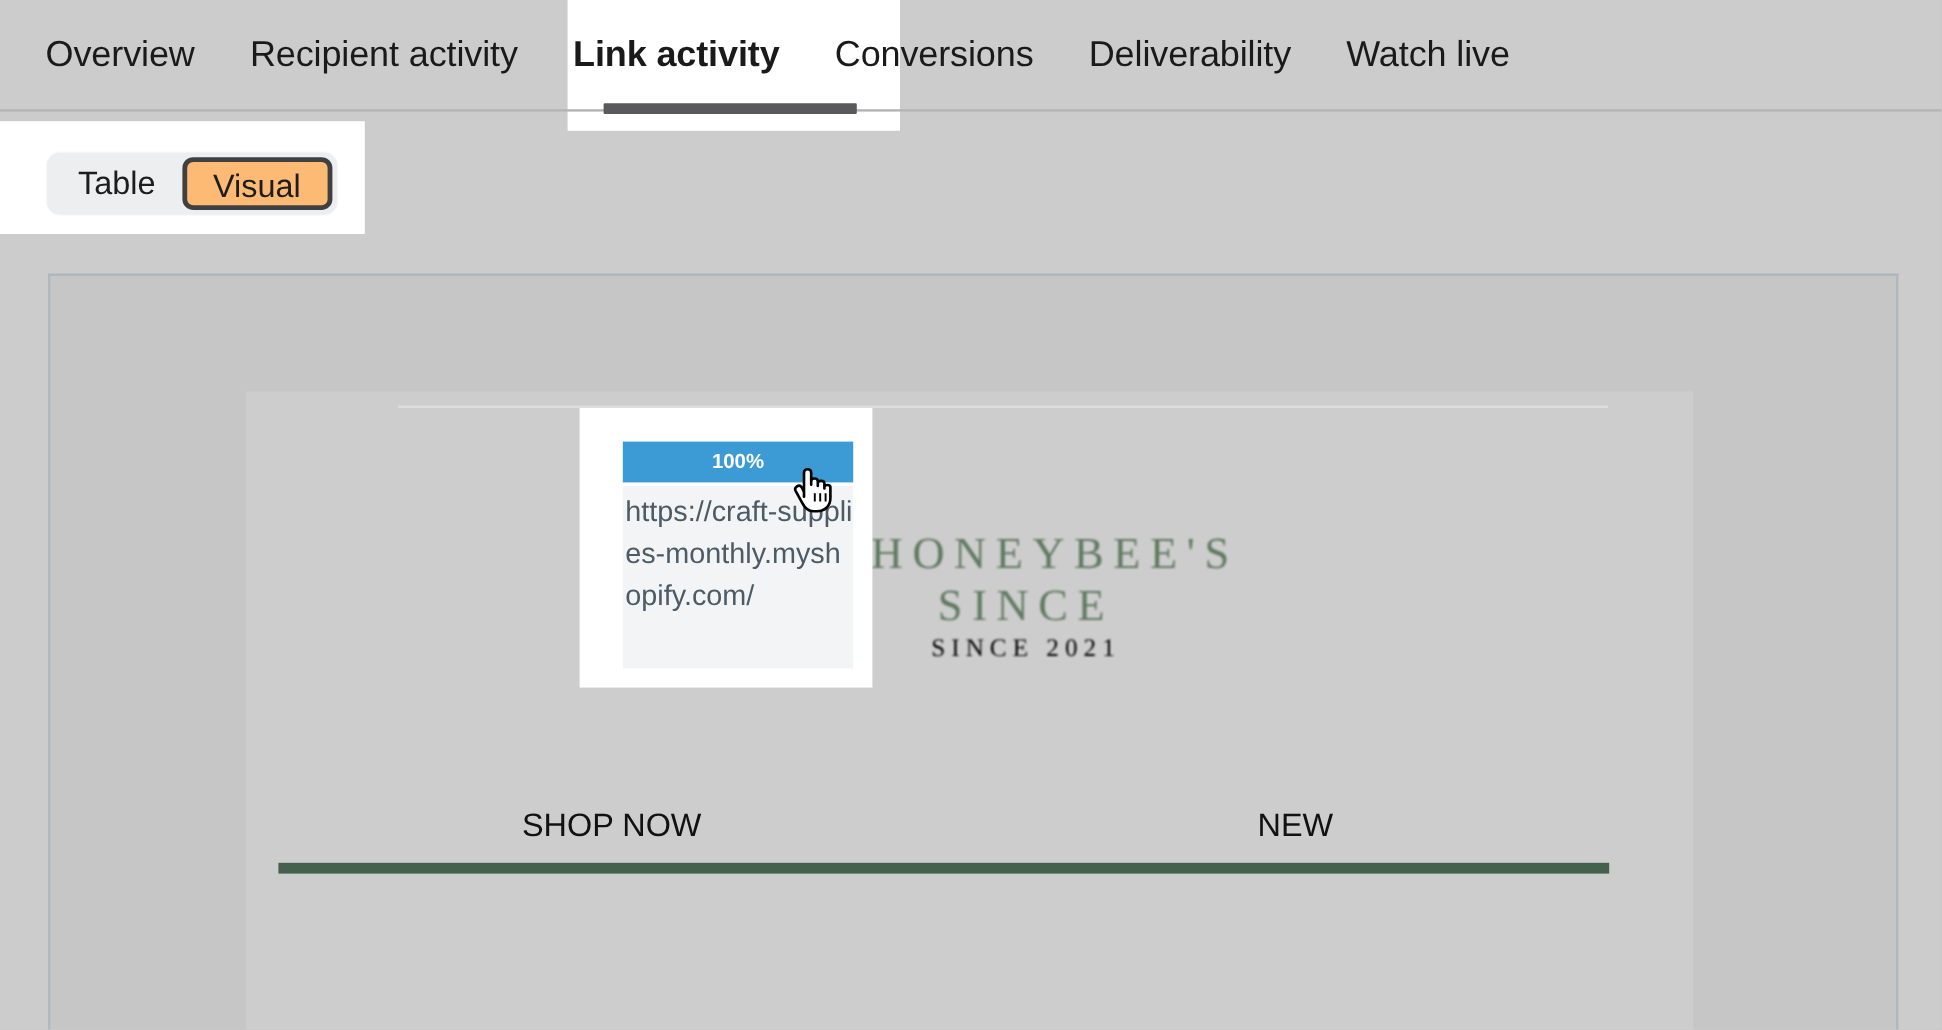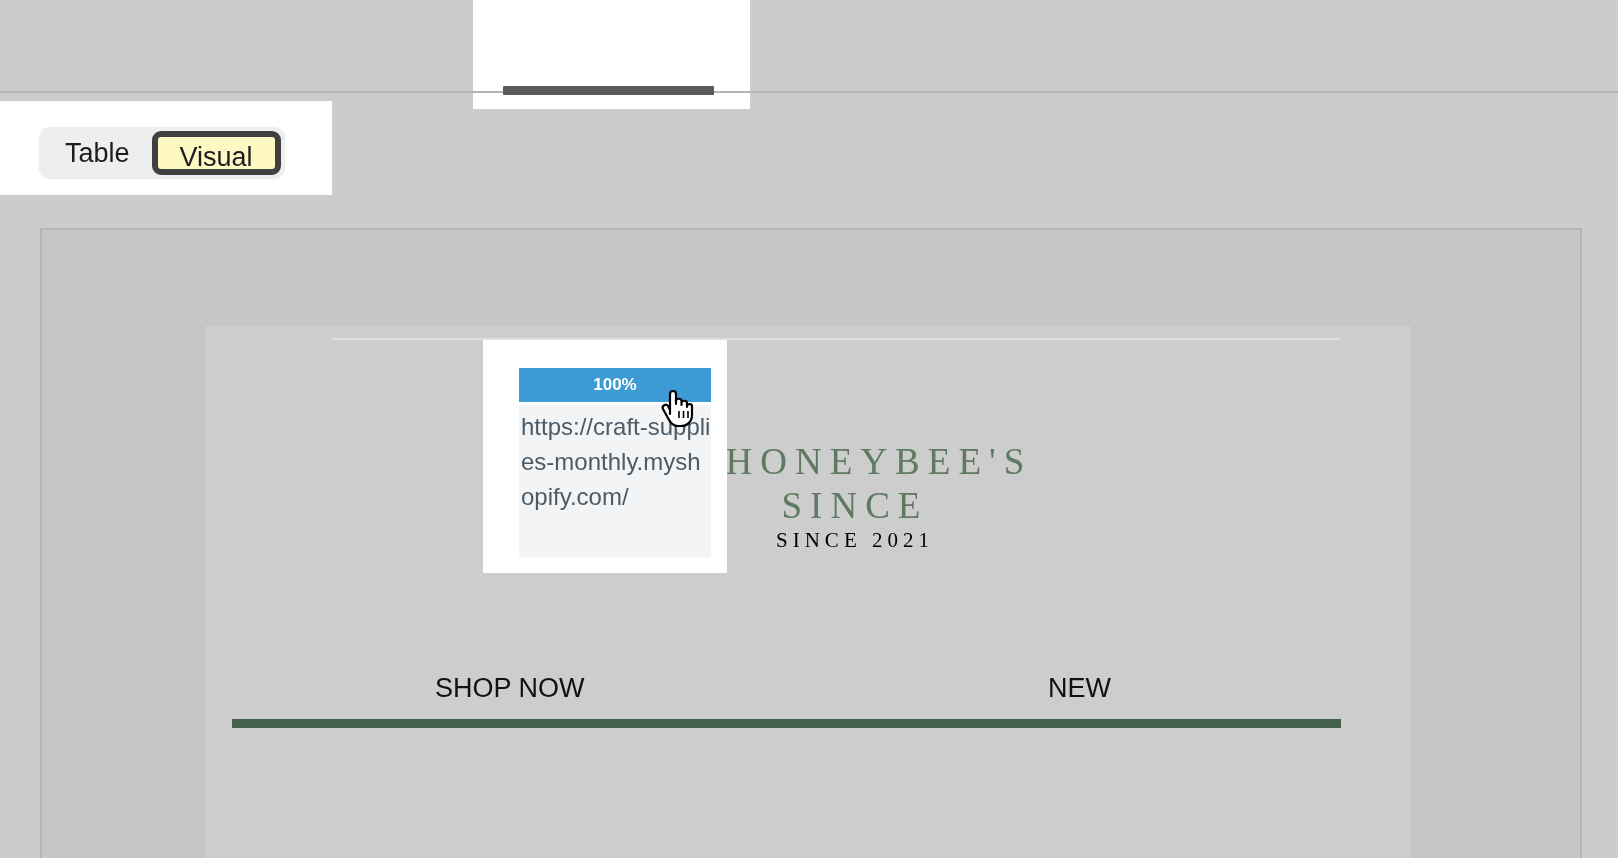--- a/index.html
+++ b/index.html
@@ -72,21 +72,21 @@
     height: 9px;
     background: #5a5a5c;
     border-radius: 1px;
   }
 
   
   #toggle-strip {
     position: absolute;
     left: 0;
     top: 101px;
-    width: 332px;
+    width: 304px;
     height: 94px;
     background: #ffffff;
   }
   #view-toggle {
     position: absolute;
     left: 39px;
     top: 26px;
     height: 52px;
     background: #eceef0;
     border-radius: 11px;
@@ -101,22 +101,22 @@
     color: #1d1d1f;
     padding: 0 22px;
     line-height: 44px;
     height: 44px;
     border-radius: 9px;
     cursor: pointer;
     white-space: nowrap;
     box-sizing: border-box;
   }
   .toggle-opt.selected {
-    background: #fef9c3;
-    border: 6px solid #404040;
+    background: #fdba74;
+    border: 4px solid #404040;
     line-height: 40px;
   }
 
   
   #content-panel {
     position: absolute;
     left: 40px;
     top: 228px;
     width: 1542px;
     height: 630px;
@@ -252,20 +252,28 @@
     pointer-events: none;
   }
 </style>
 </head>
 <body>
 
 <div id="tab-bar">
   <div class="tab-active-bg"></div>
   <div id="tab-bar-rule"></div>
 
+  <div id="tabs">
+    <div class="tab first">Overview</div>
+    <div class="tab">Recipient activity</div>
+    <div class="tab active">Link activity</div>
+    <div class="tab">Conversions</div>
+    <div class="tab">Deliverability</div>
+    <div class="tab">Watch live</div>
+  </div>
 
   <div id="tab-underline"></div>
 </div>
 
 <div id="toggle-strip">
   <div id="view-toggle">
     <div class="toggle-opt">Table</div>
     <div class="toggle-opt selected">Visual</div>
   </div>
 </div>

